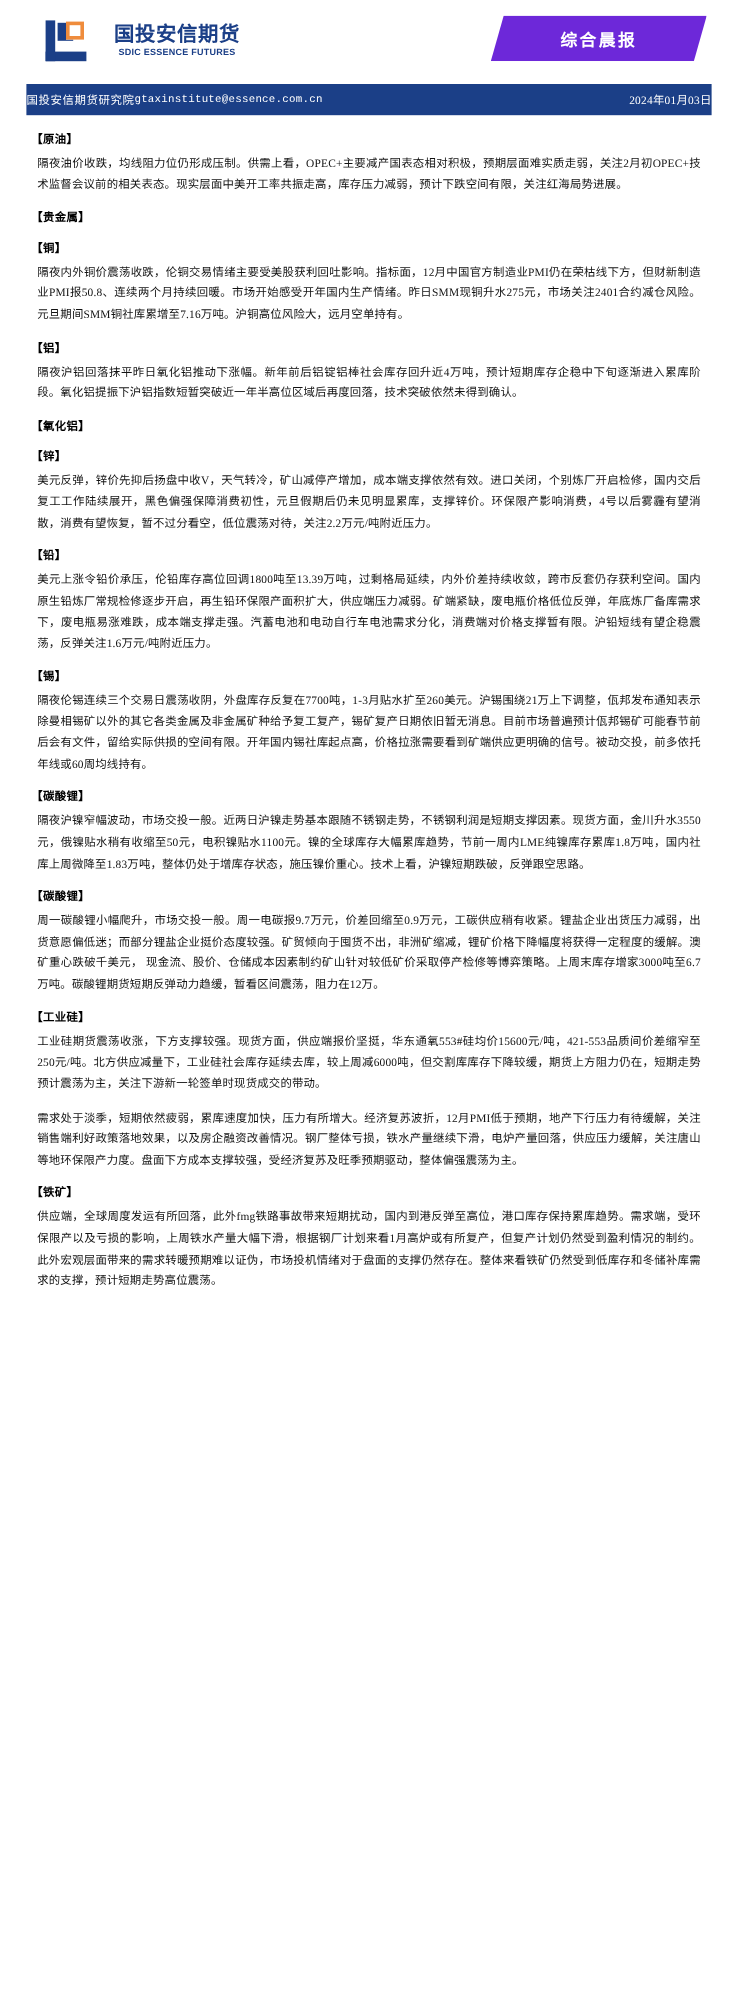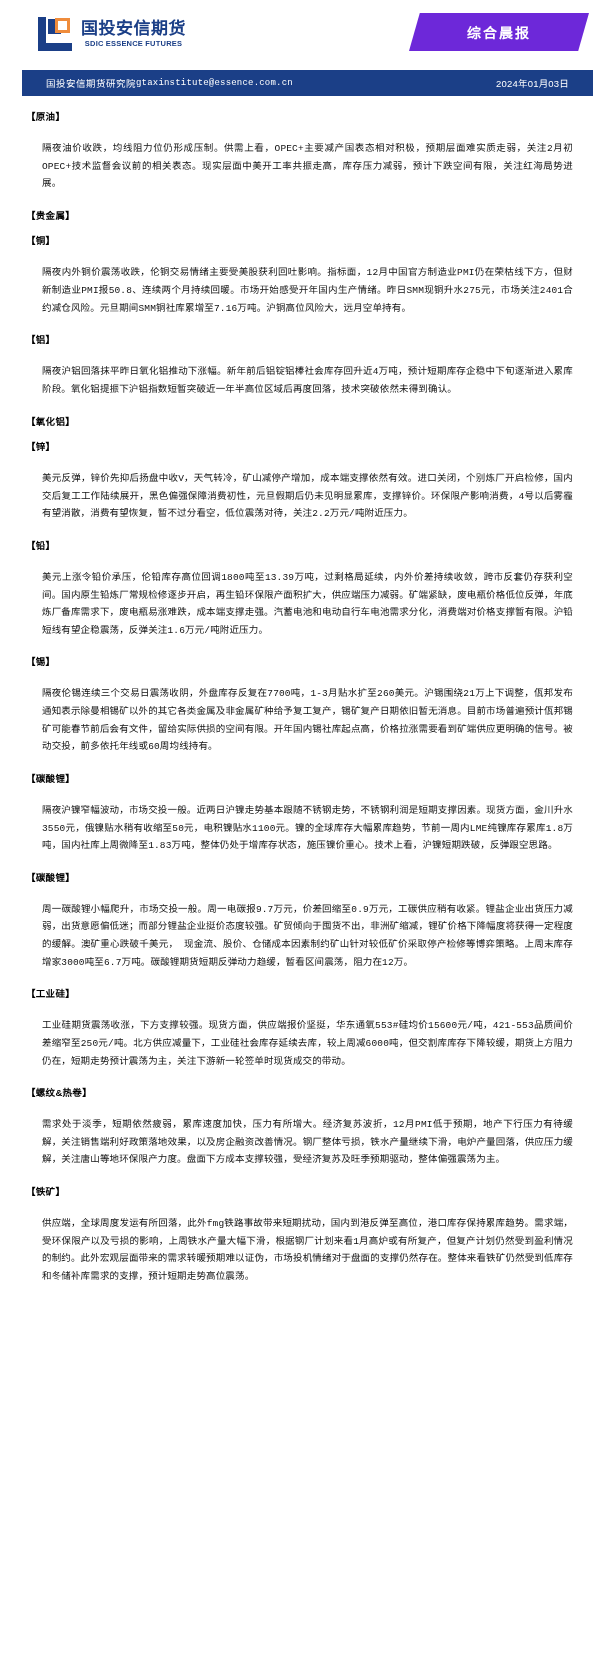--- a/index.html
+++ b/index.html
@@ -27,21 +27,21 @@
     position: relative;
     height: 68px;
     display: flex;
     align-items: center;
     padding: 0 0 0 38px;
     box-sizing: border-box;
   }
   .brand {
     display: flex;
     align-items: center;
-    gap: 9px;
+    gap: 23px;
   }
   .logo-mark {
     position: relative;
     width: 34px;
     height: 34px;
     flex: 0 0 34px;
   }
   .logo-mark .bracket {
     position: absolute;
     left: 0; top: 0;
@@ -105,65 +105,65 @@
     color: #ffffff;
     letter-spacing: 2px;
   }
 
   .infobar {
     background: #1b3f87;
     height: 26px;
     display: flex;
     align-items: center;
     margin: 2px 22px 0 22px;
-    padding: 0 24px;
+    padding: 0 0;
     box-sizing: border-box;
     color: #ffffff;
   }
   .infobar .slot {
     font-size: 9.5px;
     font-family: "Liberation Sans", "DejaVu Sans", sans-serif;
     white-space: nowrap;
   }
   .infobar .slot-inst { flex: 0 0 auto; letter-spacing: 0.5px; }
   .infobar .slot-mail {
     flex: 1 1 auto;
     text-align: left;
     font-family: "Liberation Mono", "DejaVu Sans Mono", monospace;
     font-size: 9px;
     letter-spacing: 0.2px;
   }
   .infobar .slot-date {
     flex: 0 0 auto;
-    font-family: Liberation Sans, sans-serif;
+    font-family: Liberation Serif, serif;
     font-size: 9.5px;
     letter-spacing: 0.2px;
   }
 
   
   .content {
     padding: 14px 26px 20px 26px;
     box-sizing: border-box;
   }
   .section { margin-bottom: 11px; }
   .section-title {
     font-family: "Liberation Sans", "DejaVu Sans", sans-serif;
     font-size: 9.5px;
     font-weight: 700;
     color: #000;
     margin: 0 0 2px 0;
     line-height: 1.5;
     letter-spacing: 0.3px;
   }
   .section-body {
-    font-family: Liberation Mono, monospace;
+    font-family: Liberation Serif, serif;
     font-size: 9.5px;
     line-height: 1.85;
     color: #111;
-    margin: 16px;
+    margin: 5px;
     text-align: justify;
     text-justify: inter-ideograph;
     letter-spacing: 0.15px;
   }
 </style>
 </head>
 <body>
 
 <div class="page">
 
@@ -239,21 +239,20 @@
       <h2 class="section-title">【碳酸锂】</h2>
       <p class="section-body">周一碳酸锂小幅爬升，市场交投一般。周一电碳报9.7万元，价差回缩至0.9万元，工碳供应稍有收紧。锂盐企业出货压力减弱，出货意愿偏低迷；而部分锂盐企业挺价态度较强。矿贸倾向于囤货不出，非洲矿缩减，锂矿价格下降幅度将获得一定程度的缓解。澳矿重心跌破千美元， 现金流、股价、仓储成本因素制约矿山针对较低矿价采取停产检修等博弈策略。上周末库存增家3000吨至6.7万吨。碳酸锂期货短期反弹动力趋缓，暂看区间震荡，阻力在12万。</p>
     </div>
 
     <div class="section">
       <h2 class="section-title">【工业硅】</h2>
       <p class="section-body">工业硅期货震荡收涨，下方支撑较强。现货方面，供应端报价坚挺，华东通氧553#硅均价15600元/吨，421-553品质间价差缩窄至250元/吨。北方供应减量下，工业硅社会库存延续去库，较上周减6000吨，但交割库库存下降较缓，期货上方阻力仍在，短期走势预计震荡为主，关注下游新一轮签单时现货成交的带动。</p>
     </div>
 
     <div class="section">
-      <h2 class="section-title">【螺纹&amp;热卷】</h2>
       <p class="section-body">需求处于淡季，短期依然疲弱，累库速度加快，压力有所增大。经济复苏波折，12月PMI低于预期，地产下行压力有待缓解，关注销售端利好政策落地效果，以及房企融资改善情况。钢厂整体亏损，铁水产量继续下滑，电炉产量回落，供应压力缓解，关注唐山等地环保限产力度。盘面下方成本支撑较强，受经济复苏及旺季预期驱动，整体偏强震荡为主。</p>
     </div>
 
     <div class="section">
       <h2 class="section-title">【铁矿】</h2>
       <p class="section-body">供应端，全球周度发运有所回落，此外fmg铁路事故带来短期扰动，国内到港反弹至高位，港口库存保持累库趋势。需求端，受环保限产以及亏损的影响，上周铁水产量大幅下滑，根据钢厂计划来看1月高炉或有所复产，但复产计划仍然受到盈利情况的制约。此外宏观层面带来的需求转暖预期难以证伪，市场投机情绪对于盘面的支撑仍然存在。整体来看铁矿仍然受到低库存和冬储补库需求的支撑，预计短期走势高位震荡。</p>
     </div>
 
 
   </div>

